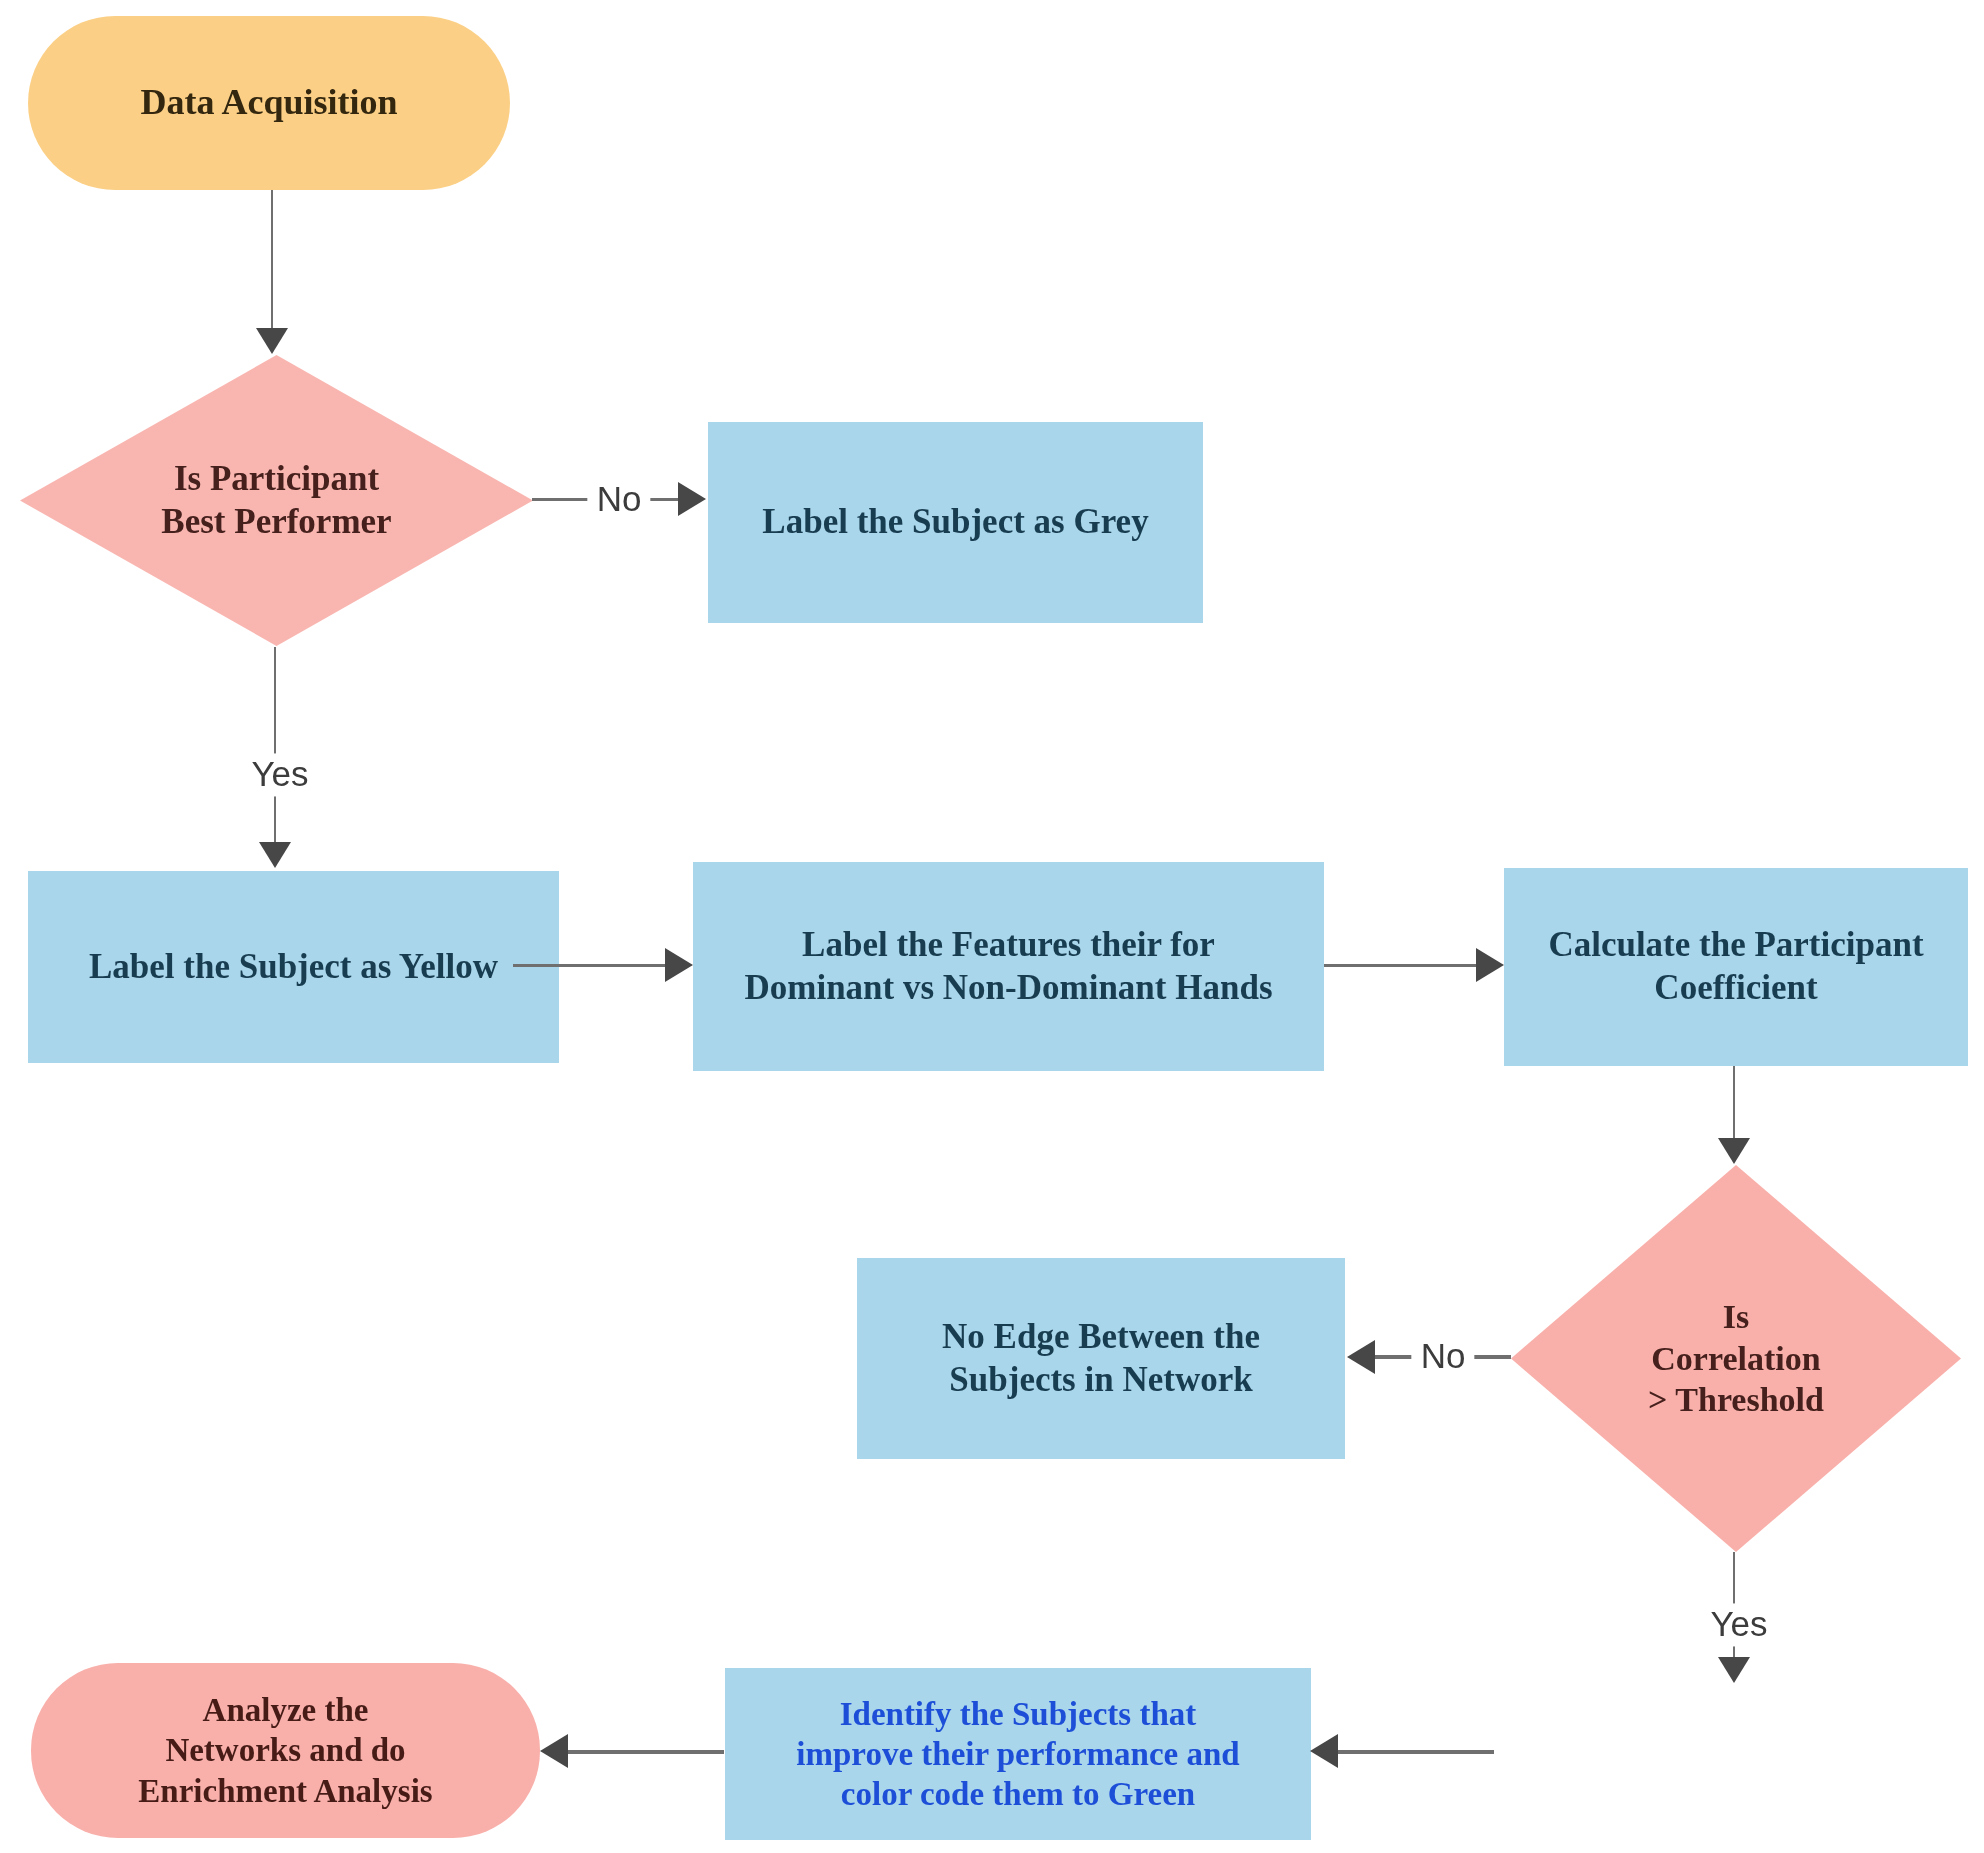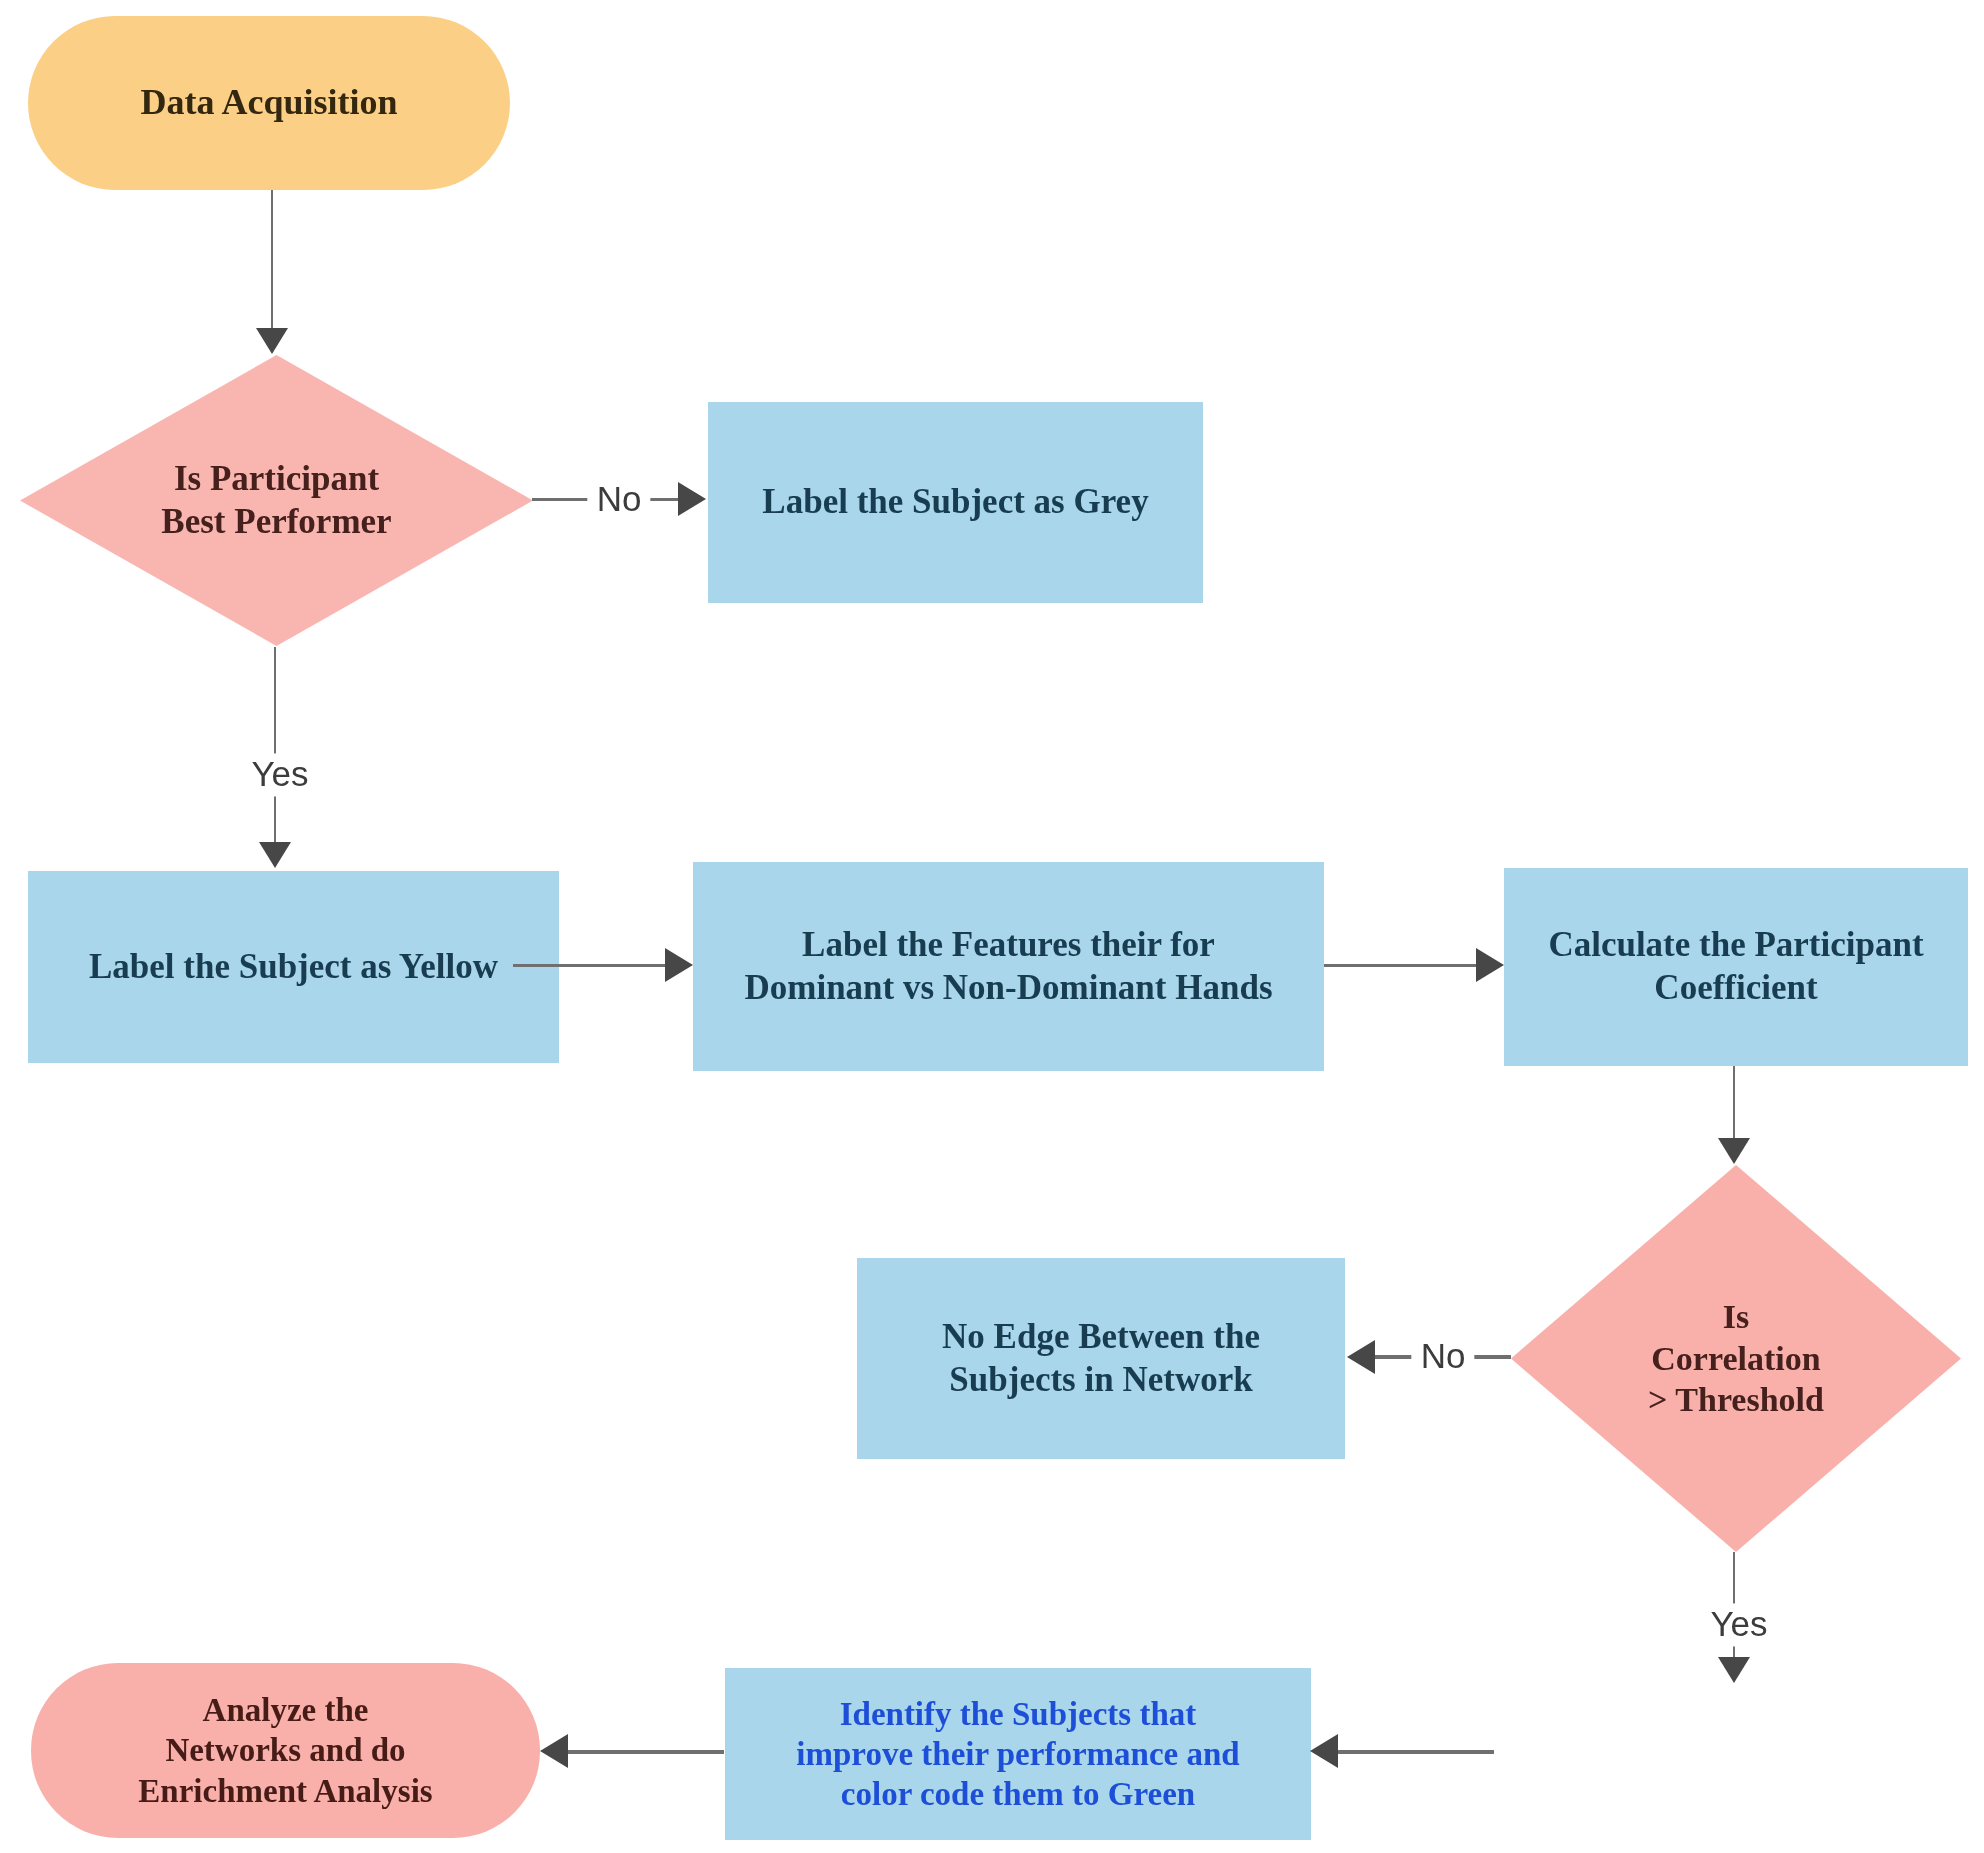--- a/index.html
+++ b/index.html
@@ -92,21 +92,21 @@
 
   <div class="node" id="n-start" style="background: rgb(251, 208, 134); color: rgb(51, 39, 15);">
     <span>Data Acquisition</span>
   </div>
 
   <div class="node diamond" id="n-d1" style="background: rgb(249, 182, 177); color: rgb(70, 32, 28);">
     <span>Is Participant
 Best Performer</span>
   </div>
 
-  <div class="node" id="n-grey" style="background: rgb(169, 214, 235); color: rgb(24, 60, 80);">
+  <div class="node" id="n-grey" style="background: rgb(169, 214, 235); color: rgb(24, 60, 80); margin-top: 20px;">
     <span>Label the Subject as Grey</span>
   </div>
 
   <div class="node" id="n-yellow" style="background: rgb(169, 214, 235); color: rgb(24, 60, 80);">
     <span>Label the Subject as Yellow</span>
   </div>
 
   <div class="node" id="n-features" style="background: rgb(169, 214, 235); color: rgb(24, 60, 80);">
     <span>Label the Features their for
 Dominant vs Non-Dominant Hands</span>

